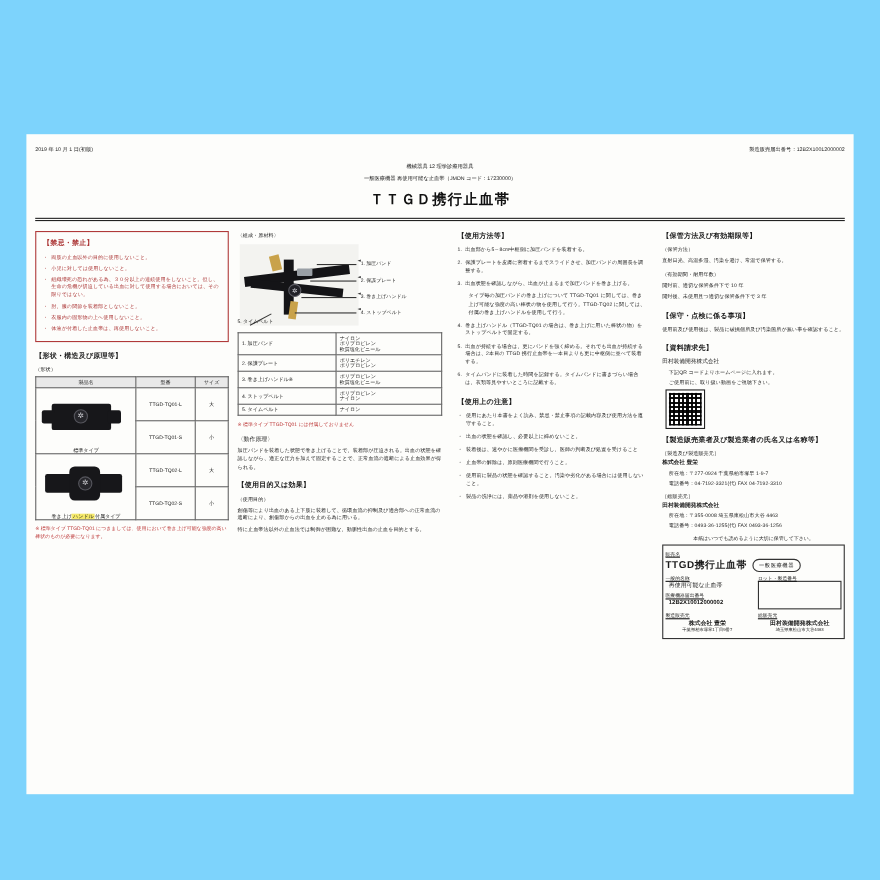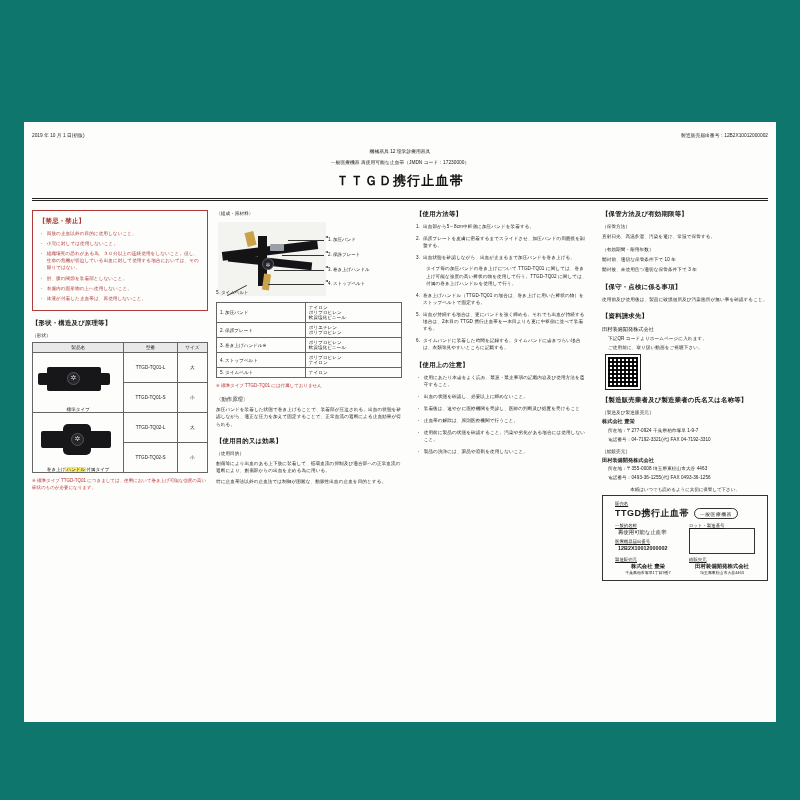--- a/index.html
+++ b/index.html
@@ -5,21 +5,21 @@
   * { box-sizing: border-box; }
   html, body {
     margin: 0; padding: 0;
     width: 800px; height: 800px;
     background: #ffffff;
     font-family: "Liberation Sans", "DejaVu Sans", sans-serif;
   }
   #page {
     position: relative;
     width: 800px; height: 800px;
-    background: #0f766e;
+    background: #7dd3fc;
     overflow: hidden;
   }
   .sheet {
     position: absolute;
     left: 24px; top: 122px;
     width: 752px; height: 600px;
     background: #fdfdfb;
     color: #1a1a1a;
   }
   
@@ -121,21 +121,21 @@
     width: 34px; height: 34px; margin: 4px 0 0 4px;
     background:
       repeating-linear-gradient(90deg,#111 0 2px,#fff 2px 4px),
       repeating-linear-gradient(0deg,#111 0 2px,#fff 2px 4px);
     background-blend-mode: multiply;
     border: 2px solid #fff; outline: 0.6px solid #222;
   }
 
   
   .labelnote { font-size: 4.5px; text-align: center; margin: 6px 0 3px; }
-  .labelcard { border: 1.2px solid #333; padding: 5px 12px; }
+  .labelcard { border: 1.2px solid #333; padding: 5px 2px; }
   .lbl-u { text-decoration: underline; font-size: 4.4px; }
   .lbl-title {
     font-size: 9px; font-weight: bold; letter-spacing: 0.5px;
     display: flex; align-items: center; gap: 5px; margin: 1px 0 3px;
   }
   .pill {
     border: 0.8px solid #333; border-radius: 7px;
     font-size: 4.8px; font-weight: normal; padding: 1.5px 5px; white-space: nowrap;
   }
   .lbl-val { font-size: 5.4px; margin: 1px 0 3px 3px; }

